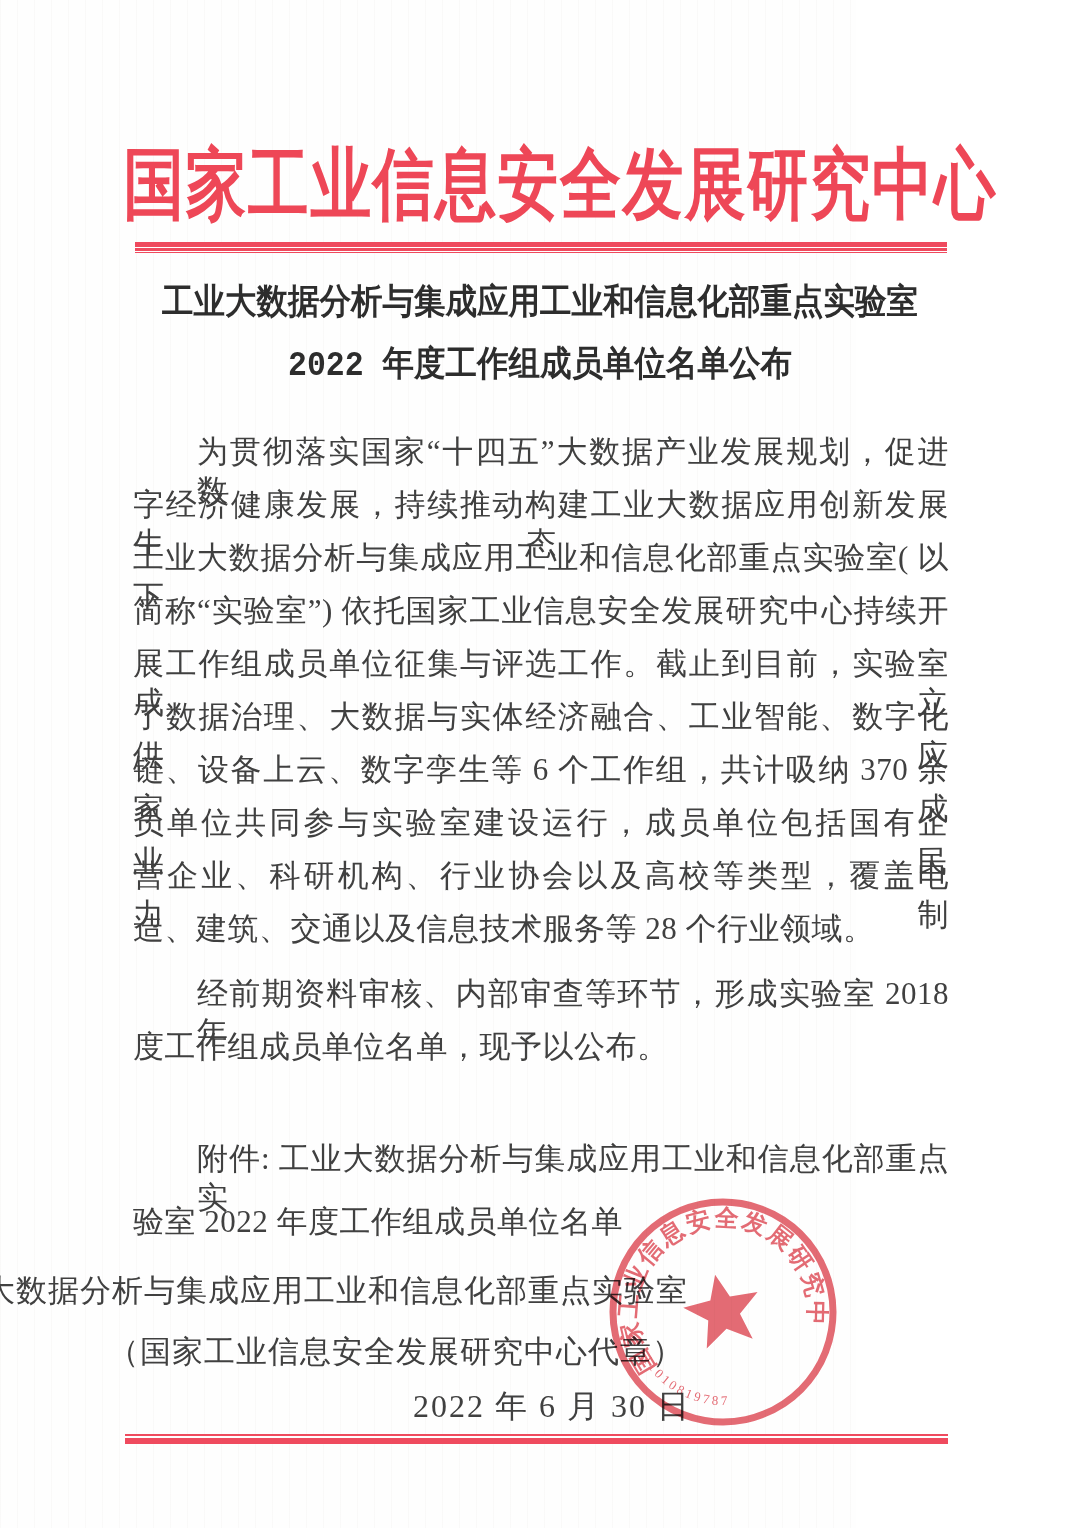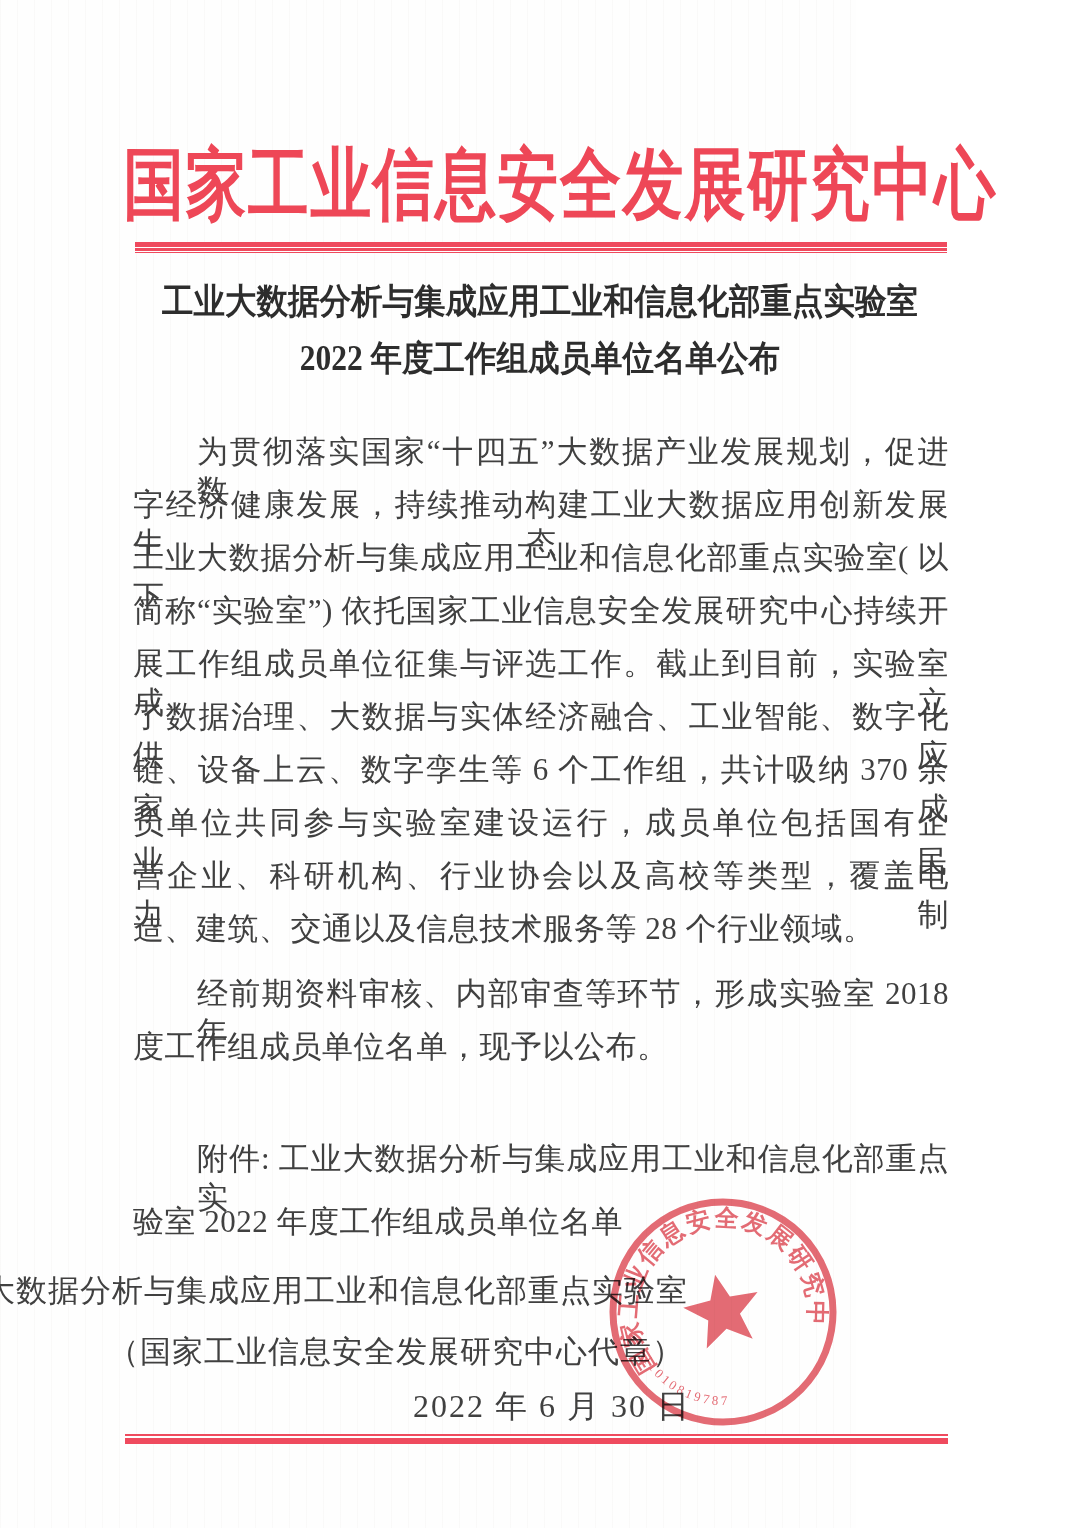--- a/index.html
+++ b/index.html
@@ -43,21 +43,21 @@
       var(--rule-red,#ef4a5e) 9.8px 11px);
   }
   
   .doc-title{
     position:absolute;left:0;width:1080px;text-align:center;white-space:nowrap;
     font-size:35px;font-weight:700;line-height:1.1;
     color:var(--heading-ink,#2d2d2d);
   }
   .doc-title .squeeze{display:inline-block;transform:scaleX(0.90);transform-origin:50% 50%;}
   .doc-title.t1{top:283px;}
-  .doc-title.t2{top:340px;}
+  .doc-title.t2{top:347px;font-family:Liberation Mono, monospace;}
   
   .content{position:absolute;top:433px;left:133px;width:816px;}
   .line{
     position:absolute;left:0;width:816px;height:44px;
     font-size:31px;line-height:1.25;letter-spacing:0.5px;
     color:var(--body-ink,#404040);
     white-space:nowrap;
     box-sizing:border-box;
   }
   .line.jl{ 

